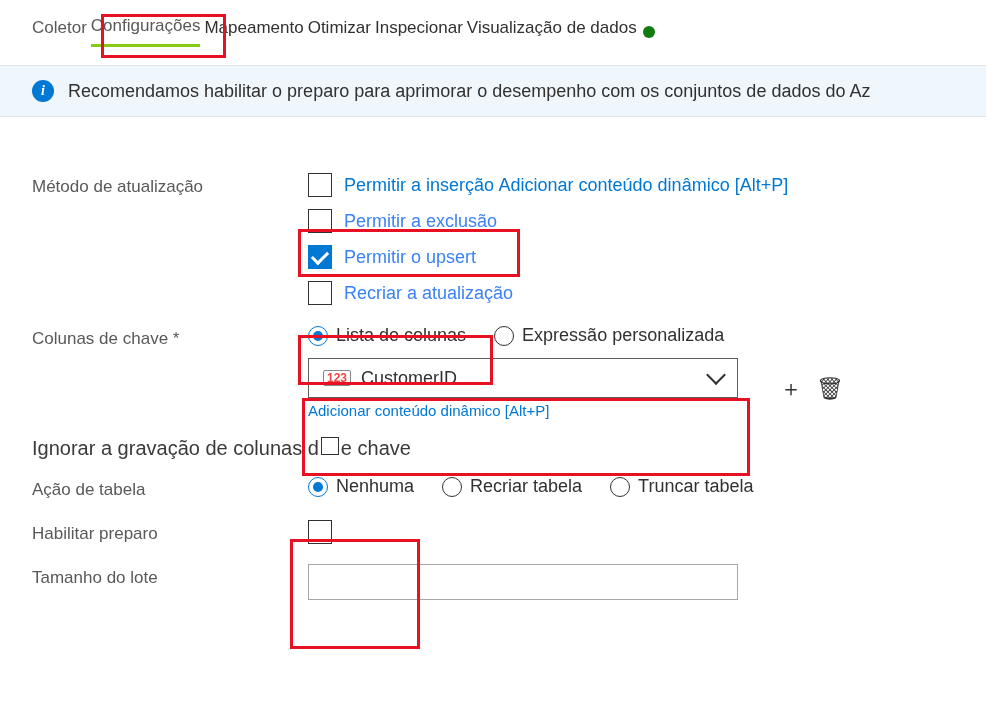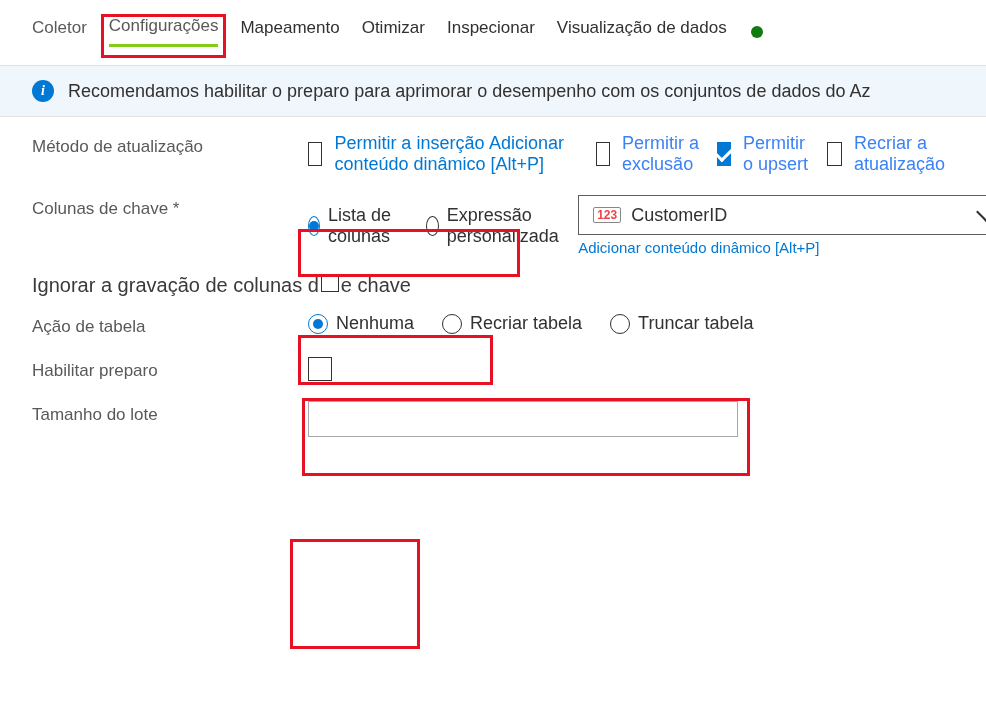--- a/index.html
+++ b/index.html
@@ -11,21 +11,21 @@
       width: 986px;
       height: 718px;
       overflow: hidden;
       position: relative;
     }
 
     
     .tabs-row {
       display: flex;
       align-items: center;
-      gap: 22px;
+      gap: 4px;
       padding: 16px 32px 0 32px;
       font-size: 17px;
     }
     .tab {
       color: #595959;
       cursor: pointer;
       padding-bottom: 8px;
     }
     .tab.selected {
       color: #595959;
@@ -67,36 +67,38 @@
       font-weight: bold;
       font-style: italic;
       font-family: Georgia, serif;
       font-size: 14px;
       flex-shrink: 0;
     }
 
     
     .form-area {
       padding: 6px 32px 18px 32px;
+      margin-top: 40px;
     }
     .form-row {
       display: flex;
       align-items: flex-start;
       padding: 10px 0;
     }
     .label-col {
       width: 276px;
       flex-shrink: 0;
       color: #595959;
       font-size: 17px;
       padding-top: 4px;
     }
     .control-col {
       flex: 1;
       display: flex;
+      flex-direction: column;
       gap: 12px;
       justify-content: space-between;
     }
 
     .cb-row {
       display: flex;
       align-items: center;
       gap: 12px;
     }
     .cb-box {

